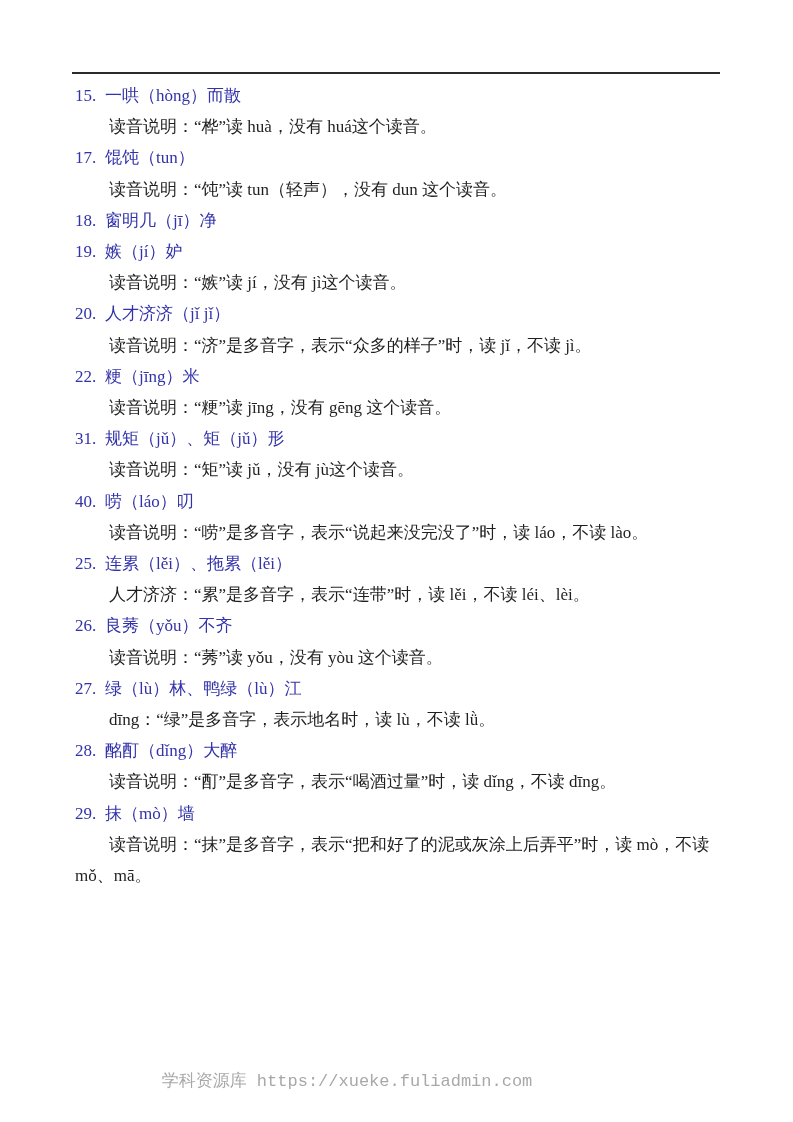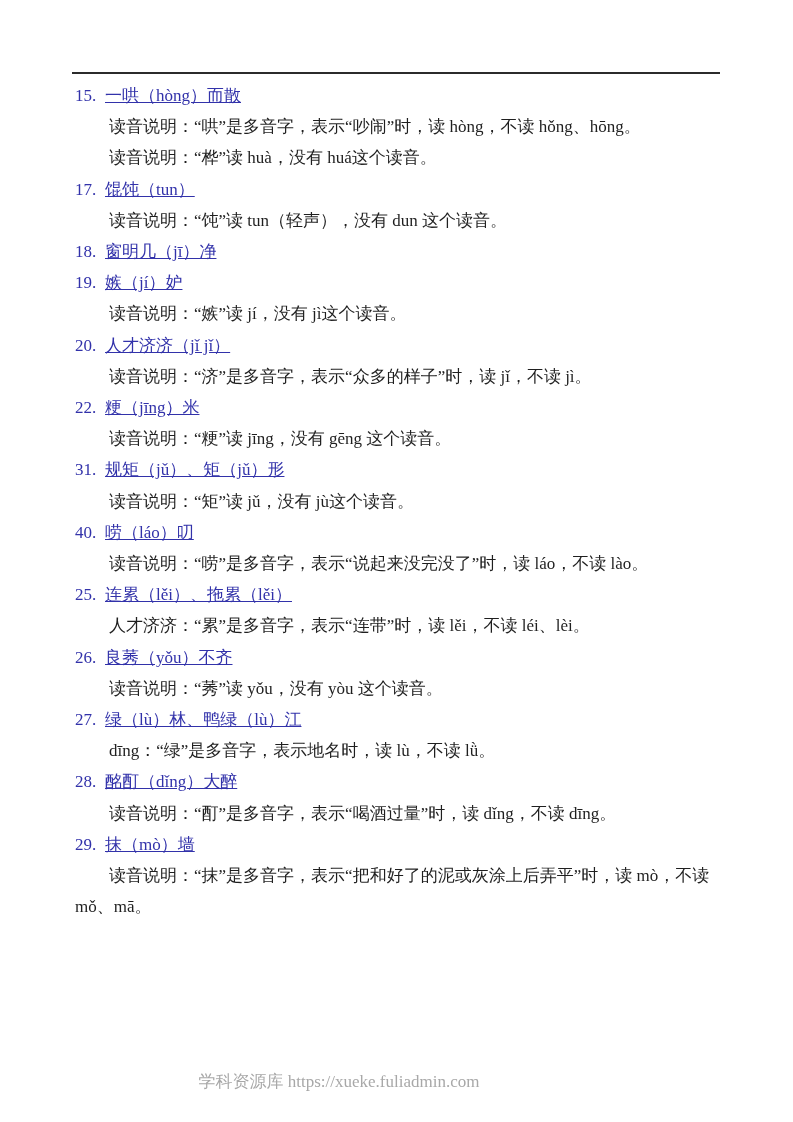--- a/index.html
+++ b/index.html
@@ -34,55 +34,53 @@
     left:75px;
     top:80px;
     width:646px;
     font-size:17px;
     color:var(--body-black);
   }
   .item-heading{
     line-height:31.2px;
     color:var(--heading-blue);
     white-space:nowrap;
-    text-decoration:underline;
   }
   .item-num{
     display:inline-block;
     width:30px;
   }
   .item-expl{
     line-height:31.2px;
     text-indent:2em;
     color:var(--body-black);
   }
   .page-footer{
     position:absolute;
-    left:4px;
+    left:12px;
     top:1070px;
     width:670px;
     text-align:center;
-    font-family:Liberation Serif, serif;
+    font-family:Liberation Mono, monospace;
     font-size:17px;
     line-height:24px;
     color:var(--footer-gray);
   }
 </style>
 </head>
 <body>
 
 <div class="page">
   <div class="header-rule"></div>
 
   <div class="content">
     <div>
       <div class="item-heading">
         <span class="item-num">15.</span><span>一哄（hòng）而散</span>
       </div>
-      <div class="item-expl">读音说明：“哄”是多音字，表示“吵闹”时，读 hòng，不读 hǒng、hōng。</div>
     </div>
 
     <div>
       <div class="item-expl">读音说明：“桦”读 huà，没有 huá这个读音。</div>
     </div>
 
     <div>
       <div class="item-heading">
         <span class="item-num">17.</span><span>馄饨（tun）</span>
       </div>

